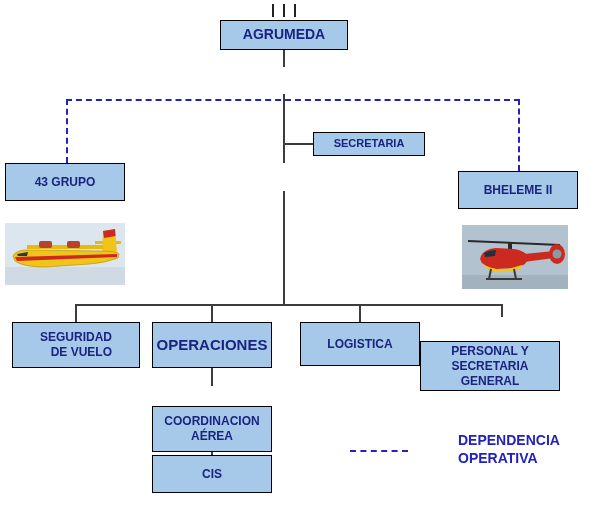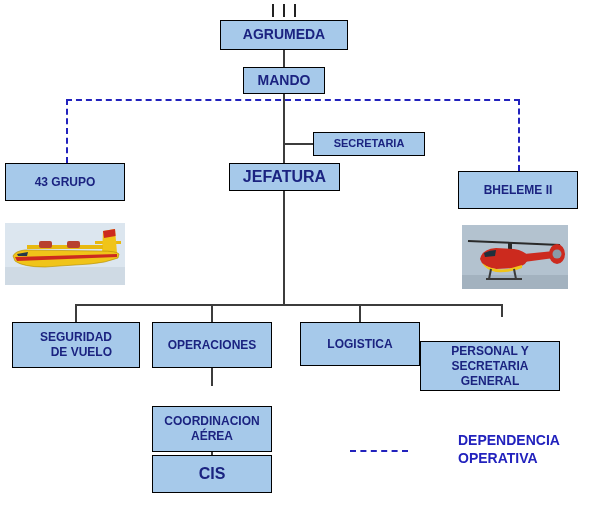--- a/index.html
+++ b/index.html
@@ -47,65 +47,59 @@
   <div class="vline" style="left:211px;top:432px;height:23px;"></div>
 
   <div class="dashh" style="left:66px;top:99px;width:454px;"></div>
   <div class="dashv" style="left:66px;top:99px;height:64px;"></div>
   <div class="dashv" style="left:518px;top:99px;height:72px;"></div>
 
   <div class="box" style="left:220px;top:20px;width:128px;height:30px;font-size:14px;">
     <span class="lbl">AGRUMEDA</span>
   </div>
 
-  <div class="box" style="left:243px;top:67px;width:82px;height:27px;font-size:14px;">
-    <span class="lbl">MANDO</span>
-  </div>
 
   <div class="box" style="left:313px;top:132px;width:112px;height:24px;font-size:11px;">
     <span class="lbl">SECRETARIA</span>
   </div>
 
-  <div class="box" style="left:229px;top:163px;width:111px;height:28px;font-size:16px;">
-    <span class="lbl">JEFATURA</span>
-  </div>
 
   <div class="box" style="left:5px;top:163px;width:120px;height:38px;font-size:12px;">
     <span class="lbl">43 GRUPO</span>
   </div>
 
   <div class="box" style="left:458px;top:171px;width:120px;height:38px;font-size:12px;">
     <span class="lbl">BHELEME II</span>
   </div>
 
   <div class="box" style="left:12px;top:322px;width:128px;height:46px;font-size:12px;text-align:right;">
     <span class="lbl">SEGURIDAD
 DE VUELO</span>
   </div>
 
-  <div class="box" style="left:152px;top:322px;width:120px;height:46px;font-size:12px;">
+  <div class="box" style="left:152px;top:322px;width:120px;height:46px;font-size:15px;">
     <span class="lbl">OPERACIONES</span>
   </div>
 
   <div class="box" style="left:300px;top:322px;width:120px;height:44px;font-size:12px;align-items:center;">
     <span class="lbl">LOGISTICA</span>
   </div>
 
   <div class="box" style="left:420px;top:317px;width:140px;height:50px;font-size:12px;margin-top:24px;">
     <span class="lbl">PERSONAL Y
 SECRETARIA
 GENERAL</span>
   </div>
 
   <div class="box" style="left:152px;top:406px;width:120px;height:46px;font-size:12px;">
     <span class="lbl">COORDINACION
 AÉREA</span>
   </div>
 
-  <div class="box" style="left:152px;top:455px;width:120px;height:38px;font-size:16px;">
+  <div class="box" style="left:152px;top:455px;width:120px;height:38px;font-size:12px;">
     <span class="lbl">CIS</span>
   </div>
 
   <svg class="img-frame" style="left:5px;top:223px;" width="120" height="62" viewBox="0 0 120 62">
     <rect width="120" height="62" fill="#dce6ef"></rect>
     <rect y="44" width="120" height="18" fill="#cfdae4"></rect>
 
     <rect x="90" y="18" width="26" height="3" fill="#e8b90f"></rect>
 
     <path d="M98 8 L110 6 L112 30 L97 31 Z" fill="#f0c419"></path>

